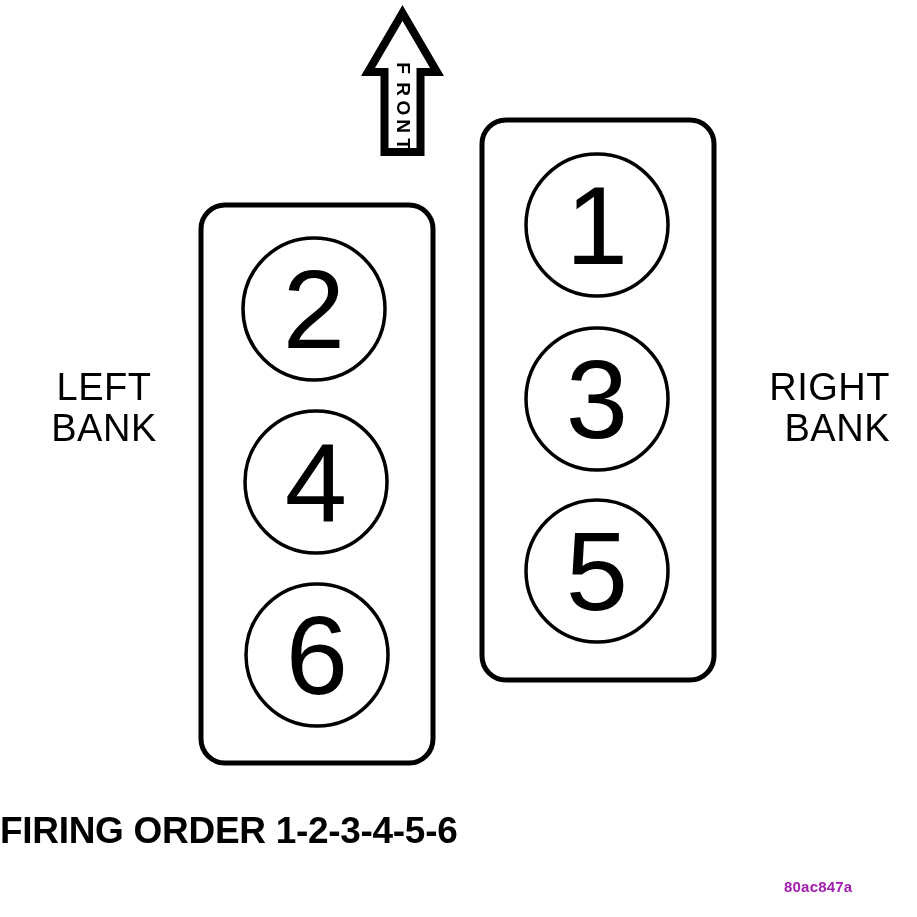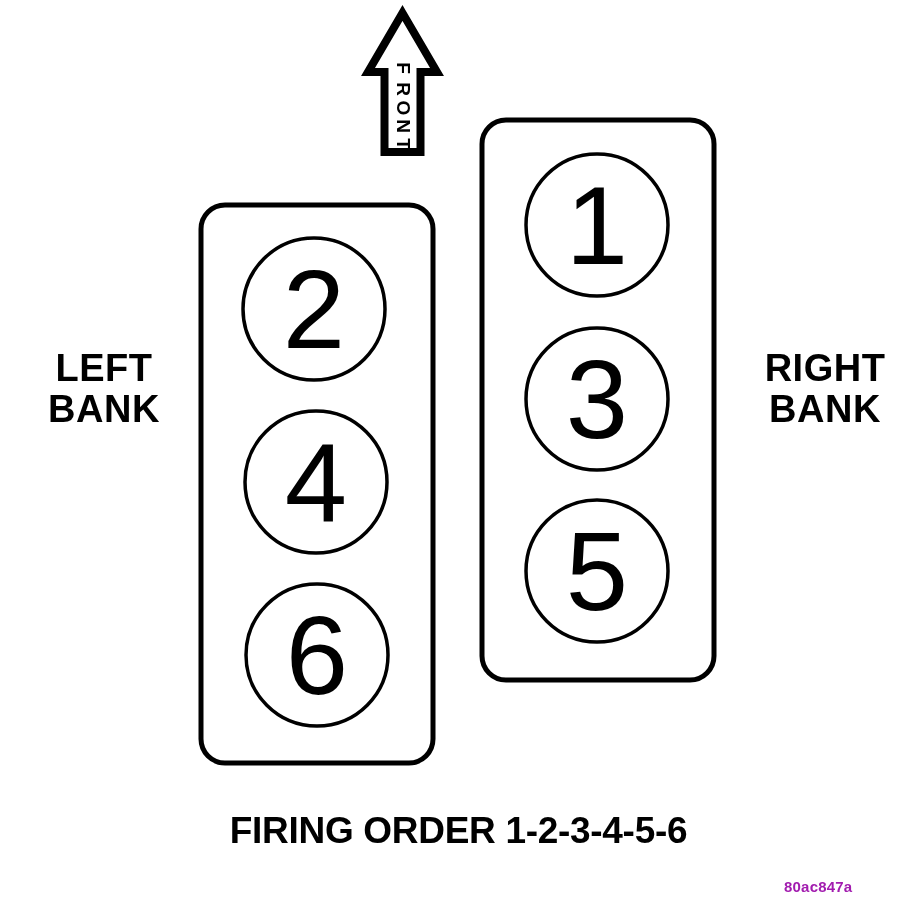--- a/index.html
+++ b/index.html
@@ -18,44 +18,45 @@
   #diagram-svg {
     position: absolute;
     left: 0;
     top: 0;
     width: 917px;
     height: 917px;
   }
   .bank-label {
     position: absolute;
     font-family: "Liberation Sans", sans-serif;
-    font-weight: bold;
+    font-weight: normal;
     font-size: 38px;
     line-height: 1.08;
     letter-spacing: 0.5px;
     color: #000000;
     text-align: center;
     white-space: pre-line;
+    margin-top: 19px;
   }
   #left-bank-label {
     left: 14px;
     top: 348px;
     width: 180px;
   }
   #right-bank-label {
-    left: 734px;
+    left: 708px;
     top: 348px;
     width: 182px;
+    text-align: right;
   }
   #firing-order-label {
     position: absolute;
     left: 0;
     top: 810px;
     width: 917px;
-    text-align: center;
     font-family: "Liberation Sans", sans-serif;
     font-weight: bold;
     font-size: 37px;
     letter-spacing: -0.3px;
     color: #000000;
   }
   #figure-code {
     position: absolute;
     left: 784px;
     top: 878px;

